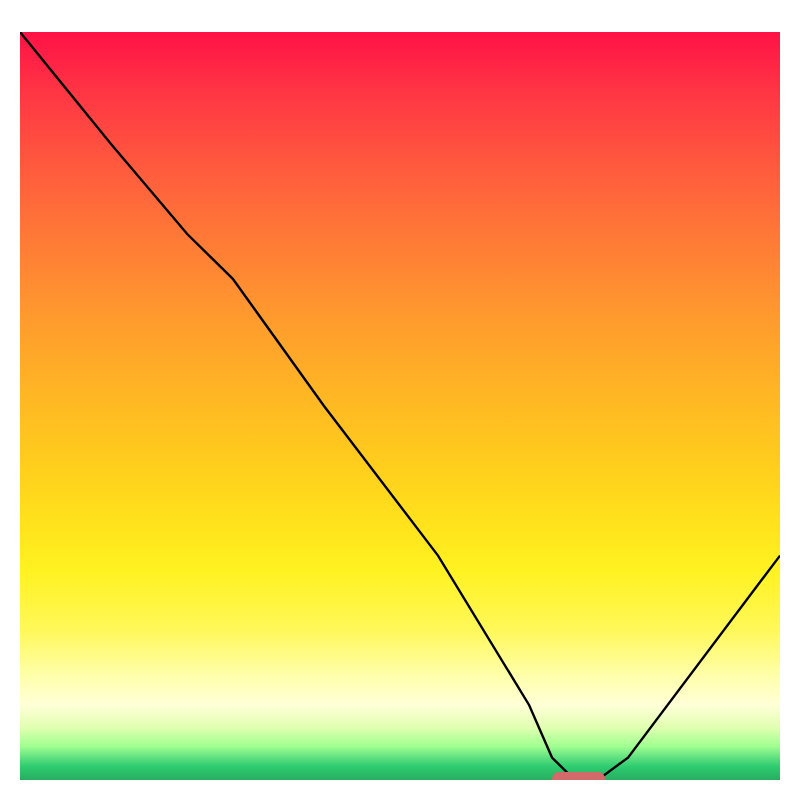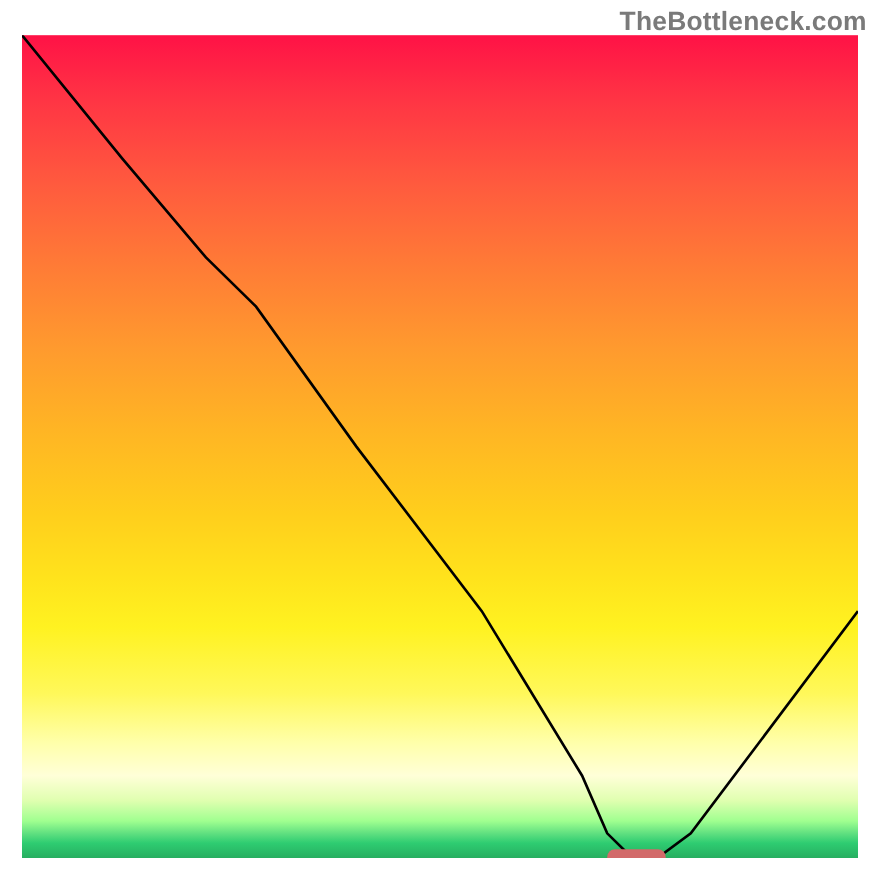--- a/index.html
+++ b/index.html
@@ -63,21 +63,20 @@
     font-size: 24px;
     font-weight: 600;
     color: #7a7a7a;
     letter-spacing: 0.2px;
   }
 </style>
 </head>
 <body>
 
 <div class="chart-container">
-  <div class="watermark">TheBottleneck.com</div>
   <div class="plot-area">
     <div class="gradient-bg"></div>
     <svg class="curve-svg" viewBox="0 0 760 748" preserveAspectRatio="none">
       <path id="curve-path" fill="none" stroke="#000000" stroke-width="2.4" d="M0.0 0.0 L91.2 112.2 L167.2 202.0 L212.8 246.8 L304.0 374.0 L418.0 523.6 L509.2 673.2 L532.0 725.6 L554.8 748.0 L577.6 748.0 L608.0 725.6 L760.0 523.6 "></path>
       <rect id="marker-rect" rx="7" ry="7" fill="#d26a6a" x="532.0" y="740.0" width="53.2" height="14"></rect>
     </svg>
   </div>
 </div>
 
 </body></html>

